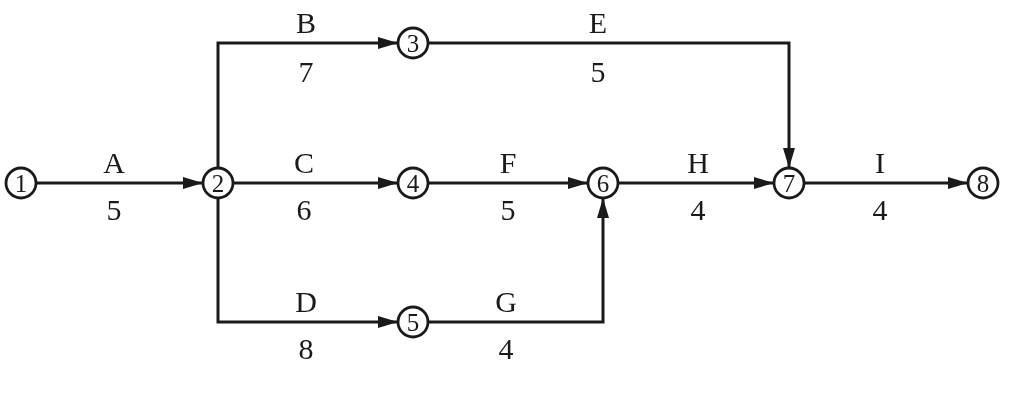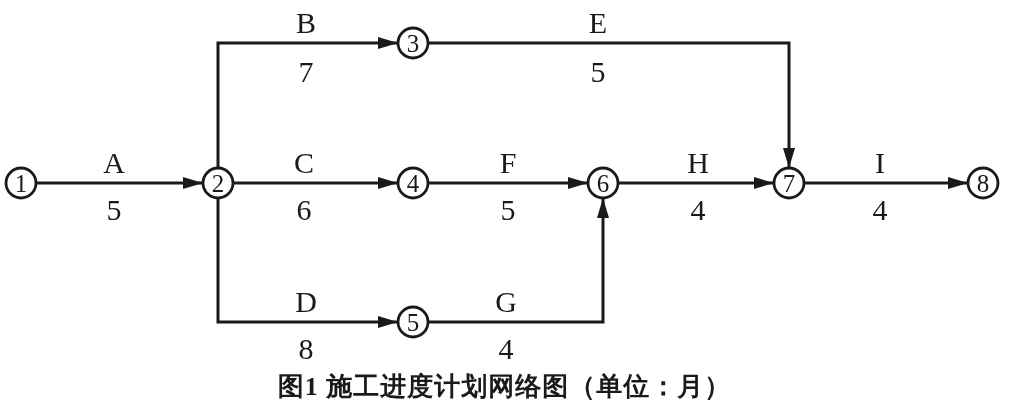--- a/index.html
+++ b/index.html
@@ -110,14 +110,13 @@
         <g>
           <circle cx="789" cy="183" r="15" class="node-circle"></circle>
           <text x="789" y="192" class="node-label">7</text>
         </g>
         <g>
           <circle cx="983" cy="183" r="15" class="node-circle"></circle>
           <text x="983" y="192" class="node-label">8</text>
         </g>
       </g>
   </svg>
-  <div id="caption">图1 施工进度计划网络图（单位：月）</div>
 </div>
 
 </body></html>

